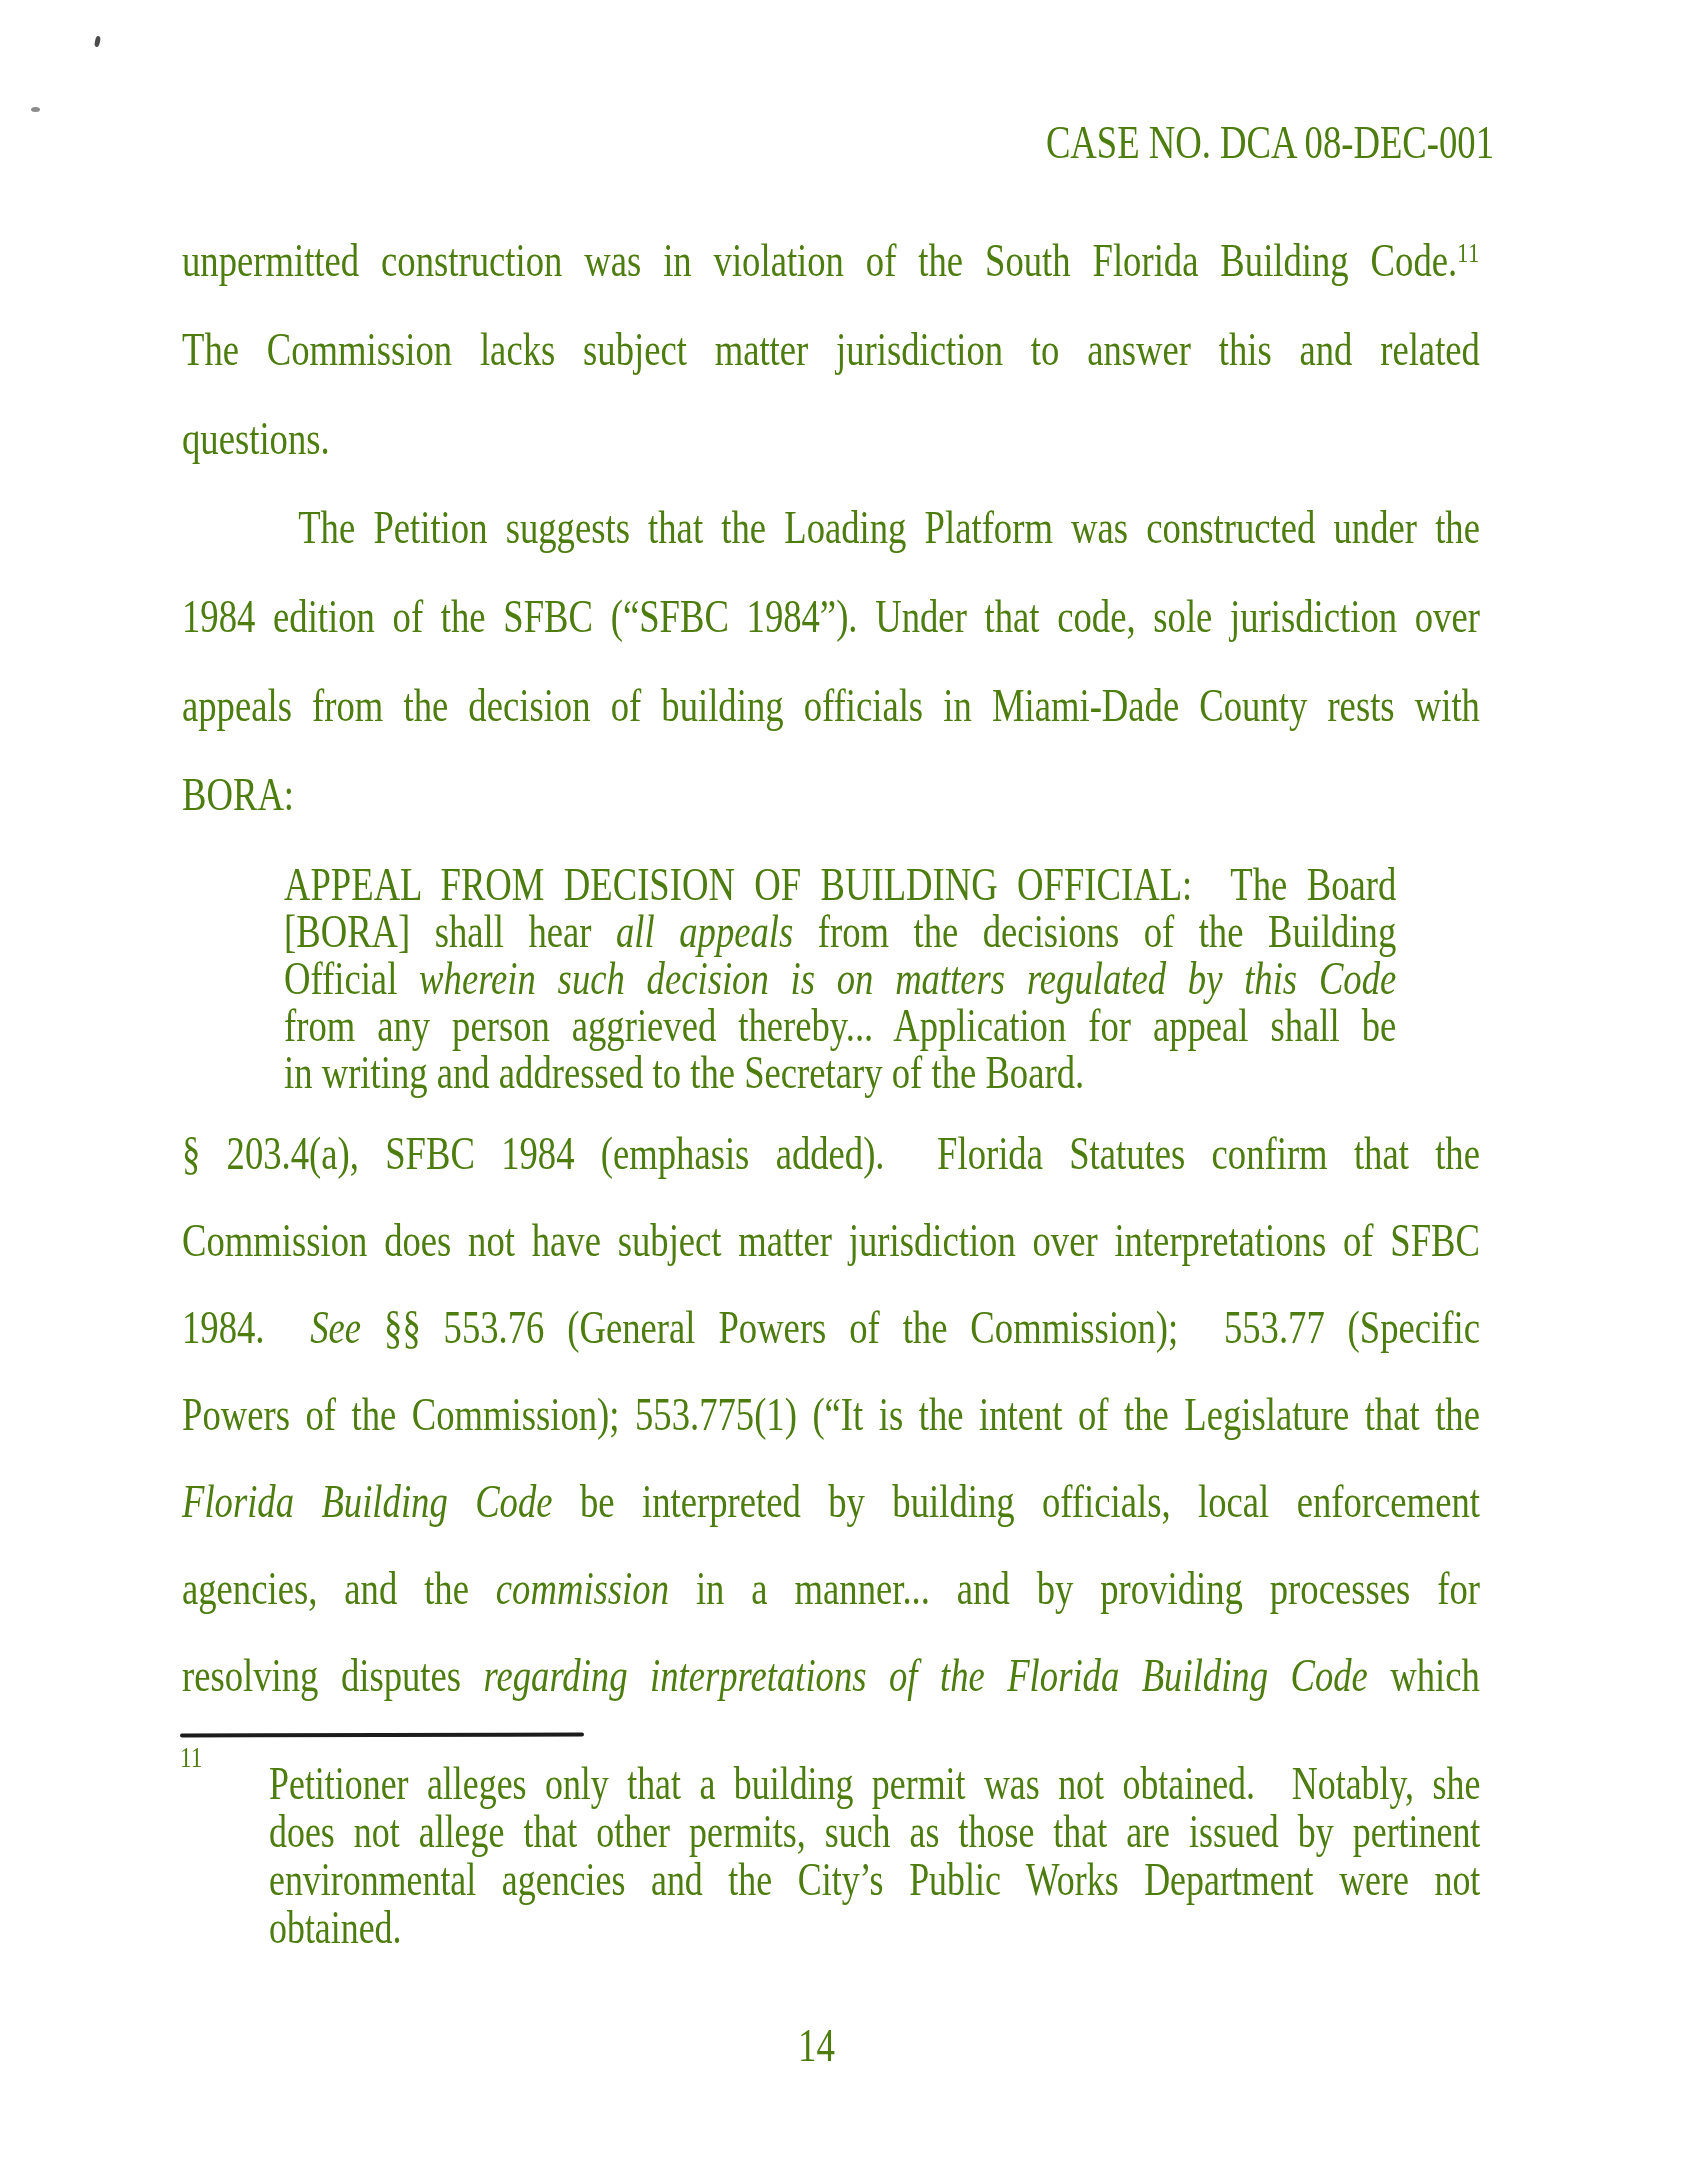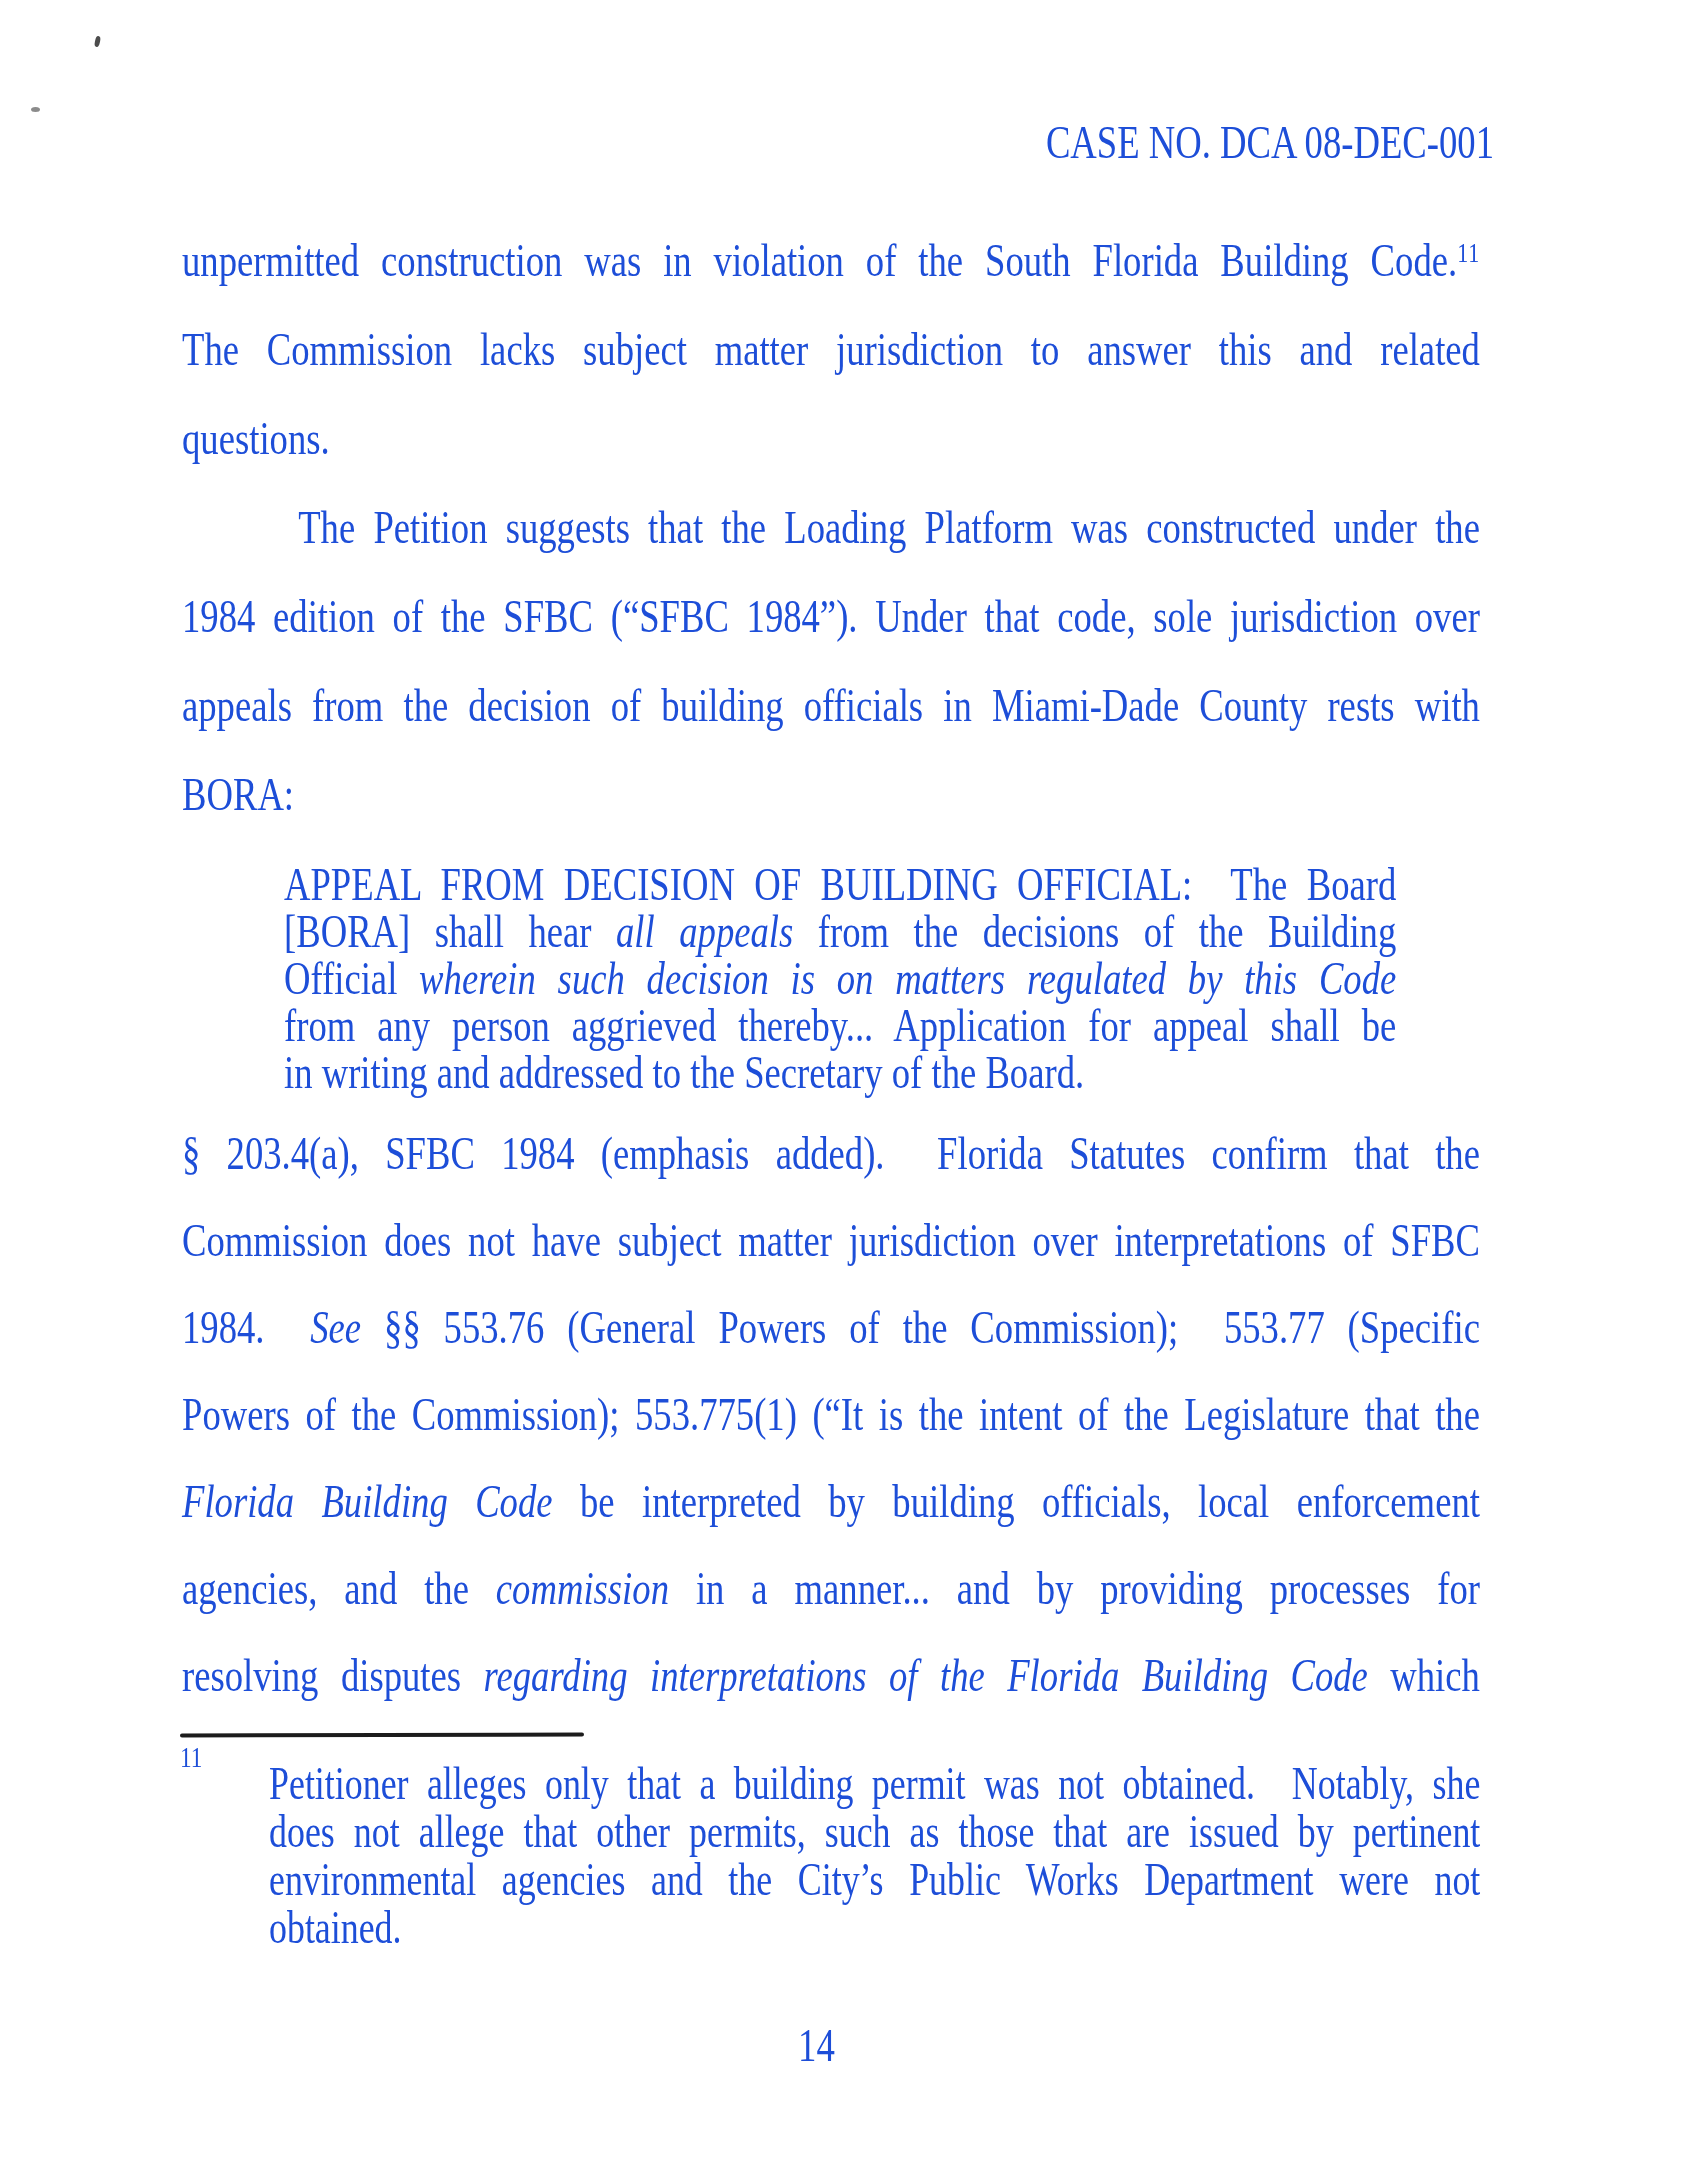--- a/index.html
+++ b/index.html
@@ -2,21 +2,21 @@
 <html><head>
 <meta charset="utf-8">
 <style>
   html,body{margin:0;padding:0;background:#ffffff;}
   .page{
     position:relative;
     width:1683px;height:2177px;
     background:#ffffff;
     overflow:hidden;
     font-family:"Liberation Serif", serif;
-    color:#1d4ed8;
+    color:#4d7c0f;
   }
   
   .artifact{position:absolute;background:#5a5a5a;}
   .a1{left:95px;top:36px;width:5px;height:11px;border-radius:45%;transform:rotate(12deg);background:#4c4c4c;}
   .a2{left:31px;top:107px;width:9px;height:5px;border-radius:50%;background:#8b8b8b;}
 
   .header{
     position:absolute;top:117px;right:189px;width:792px;
     font-size:47px;line-height:51px;text-align:right;
     transform:scaleX(0.78);transform-origin:100% 0;

